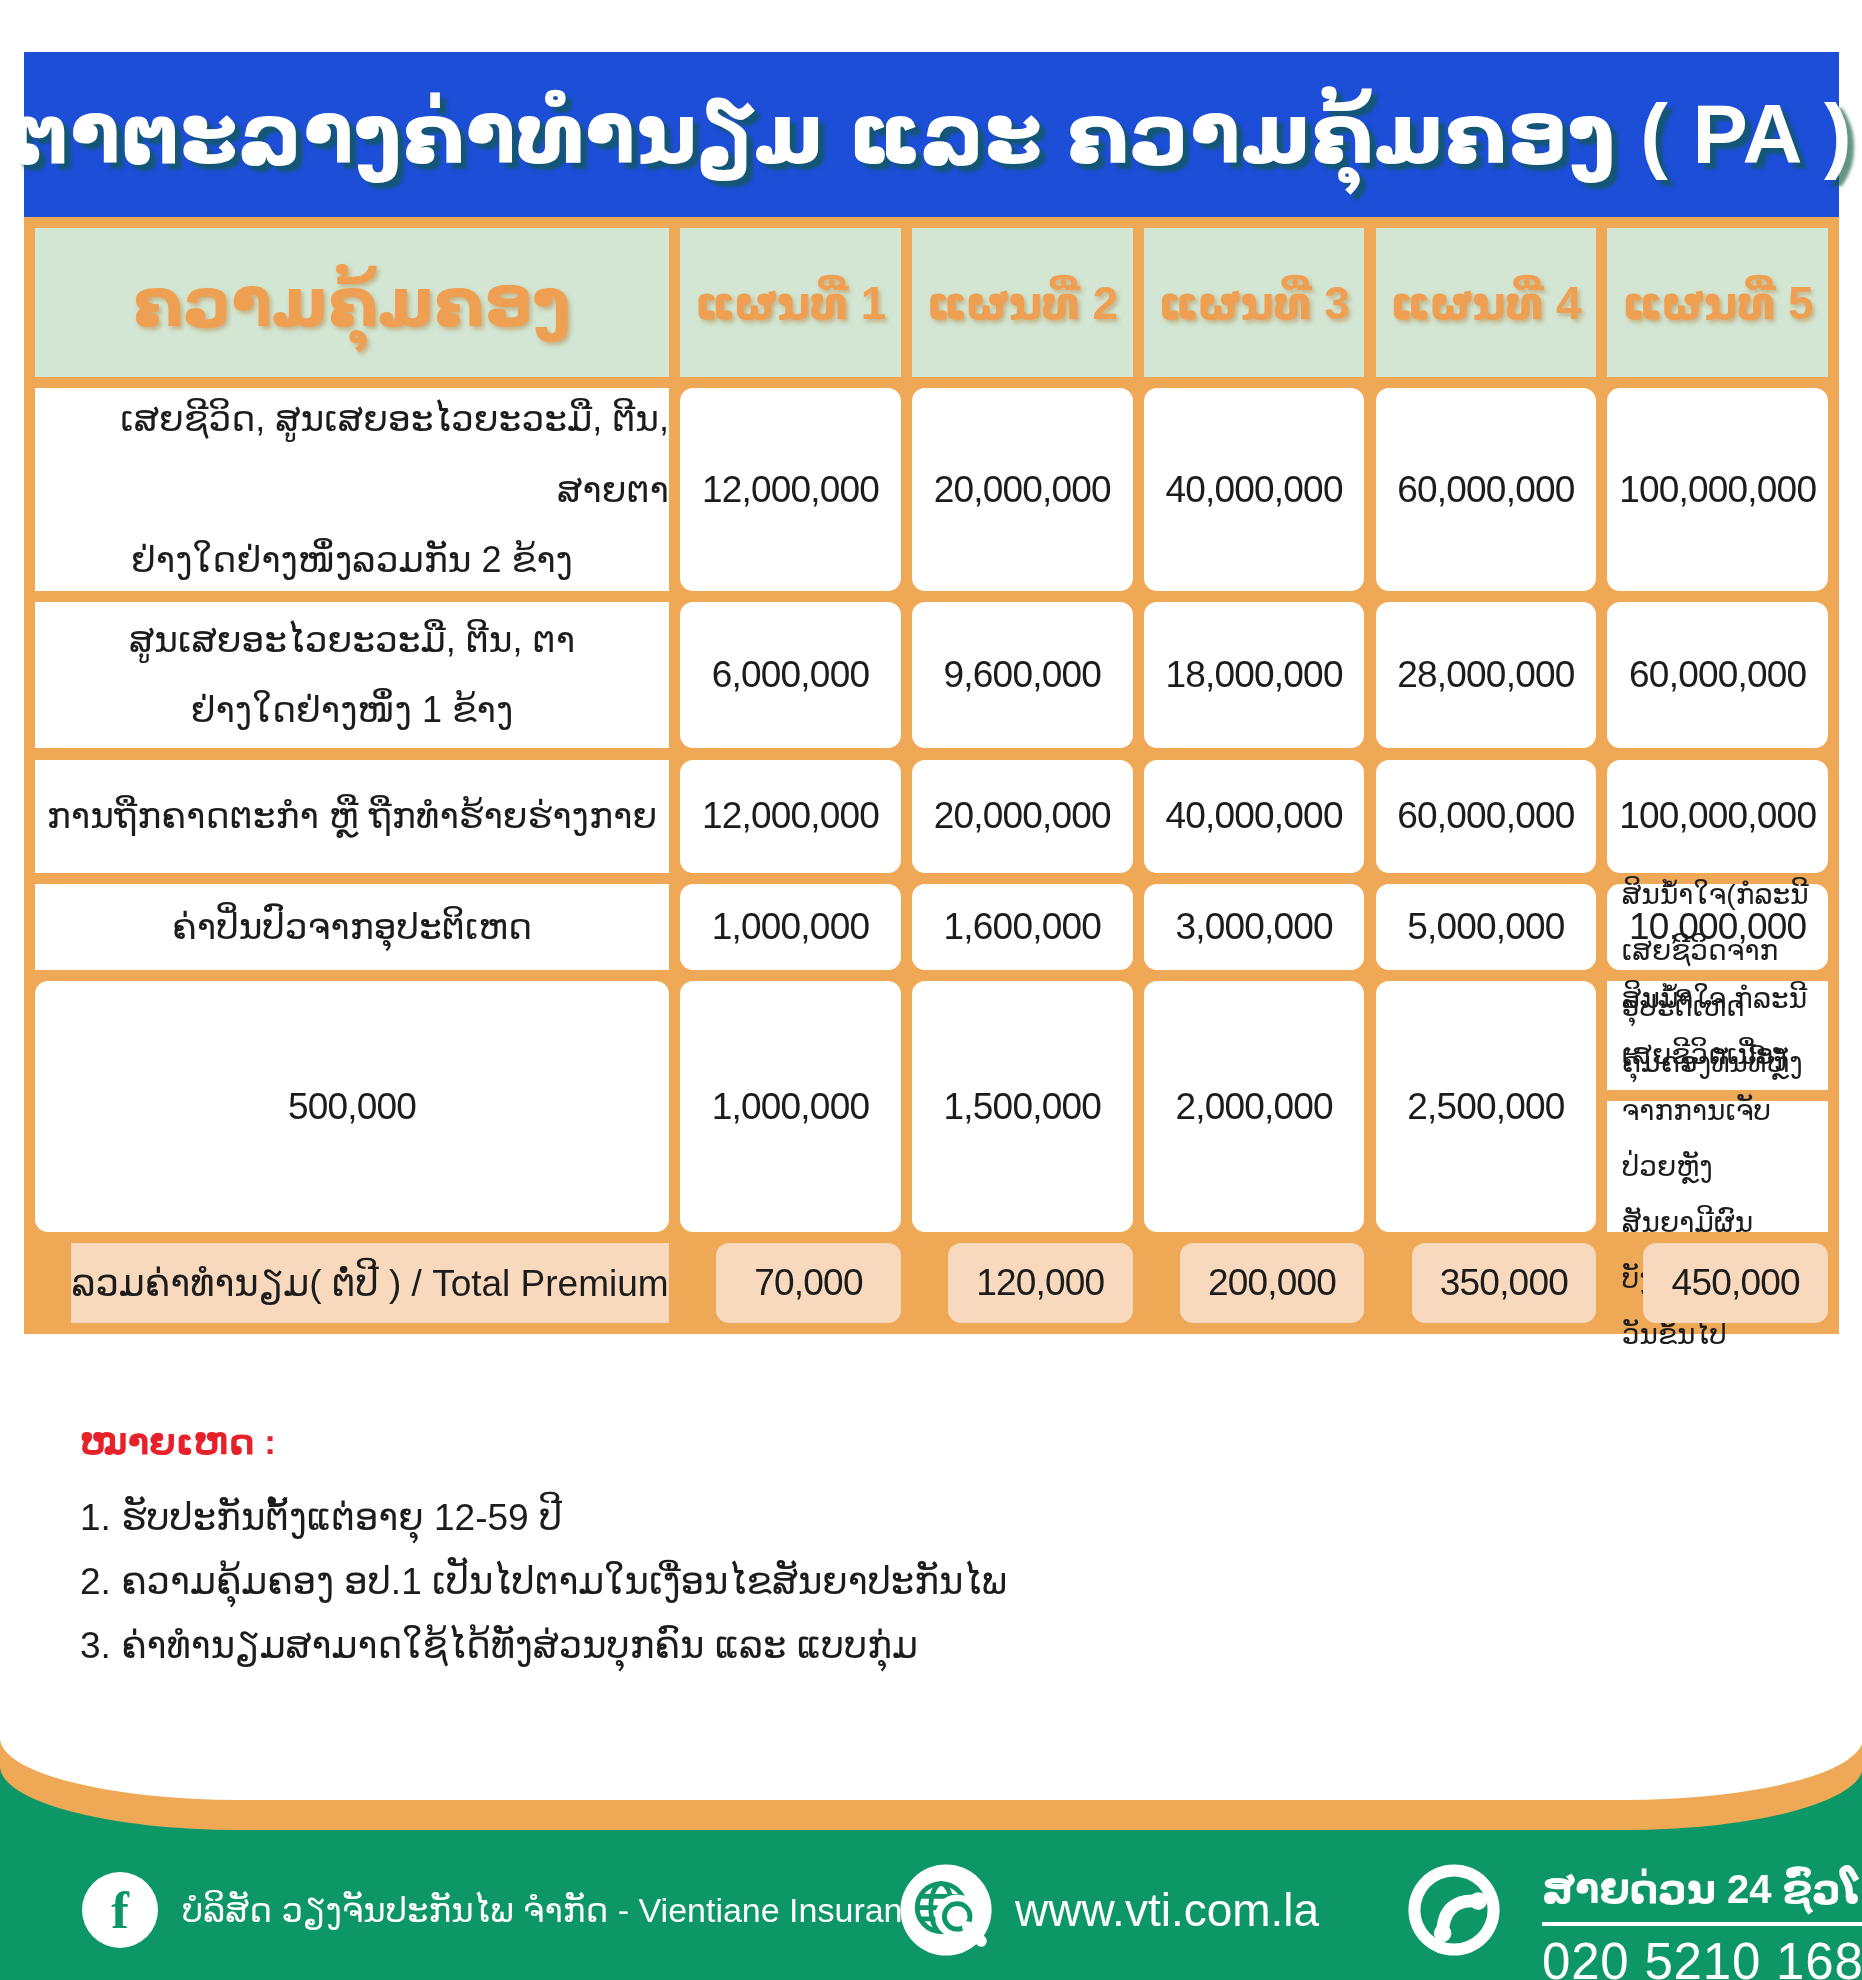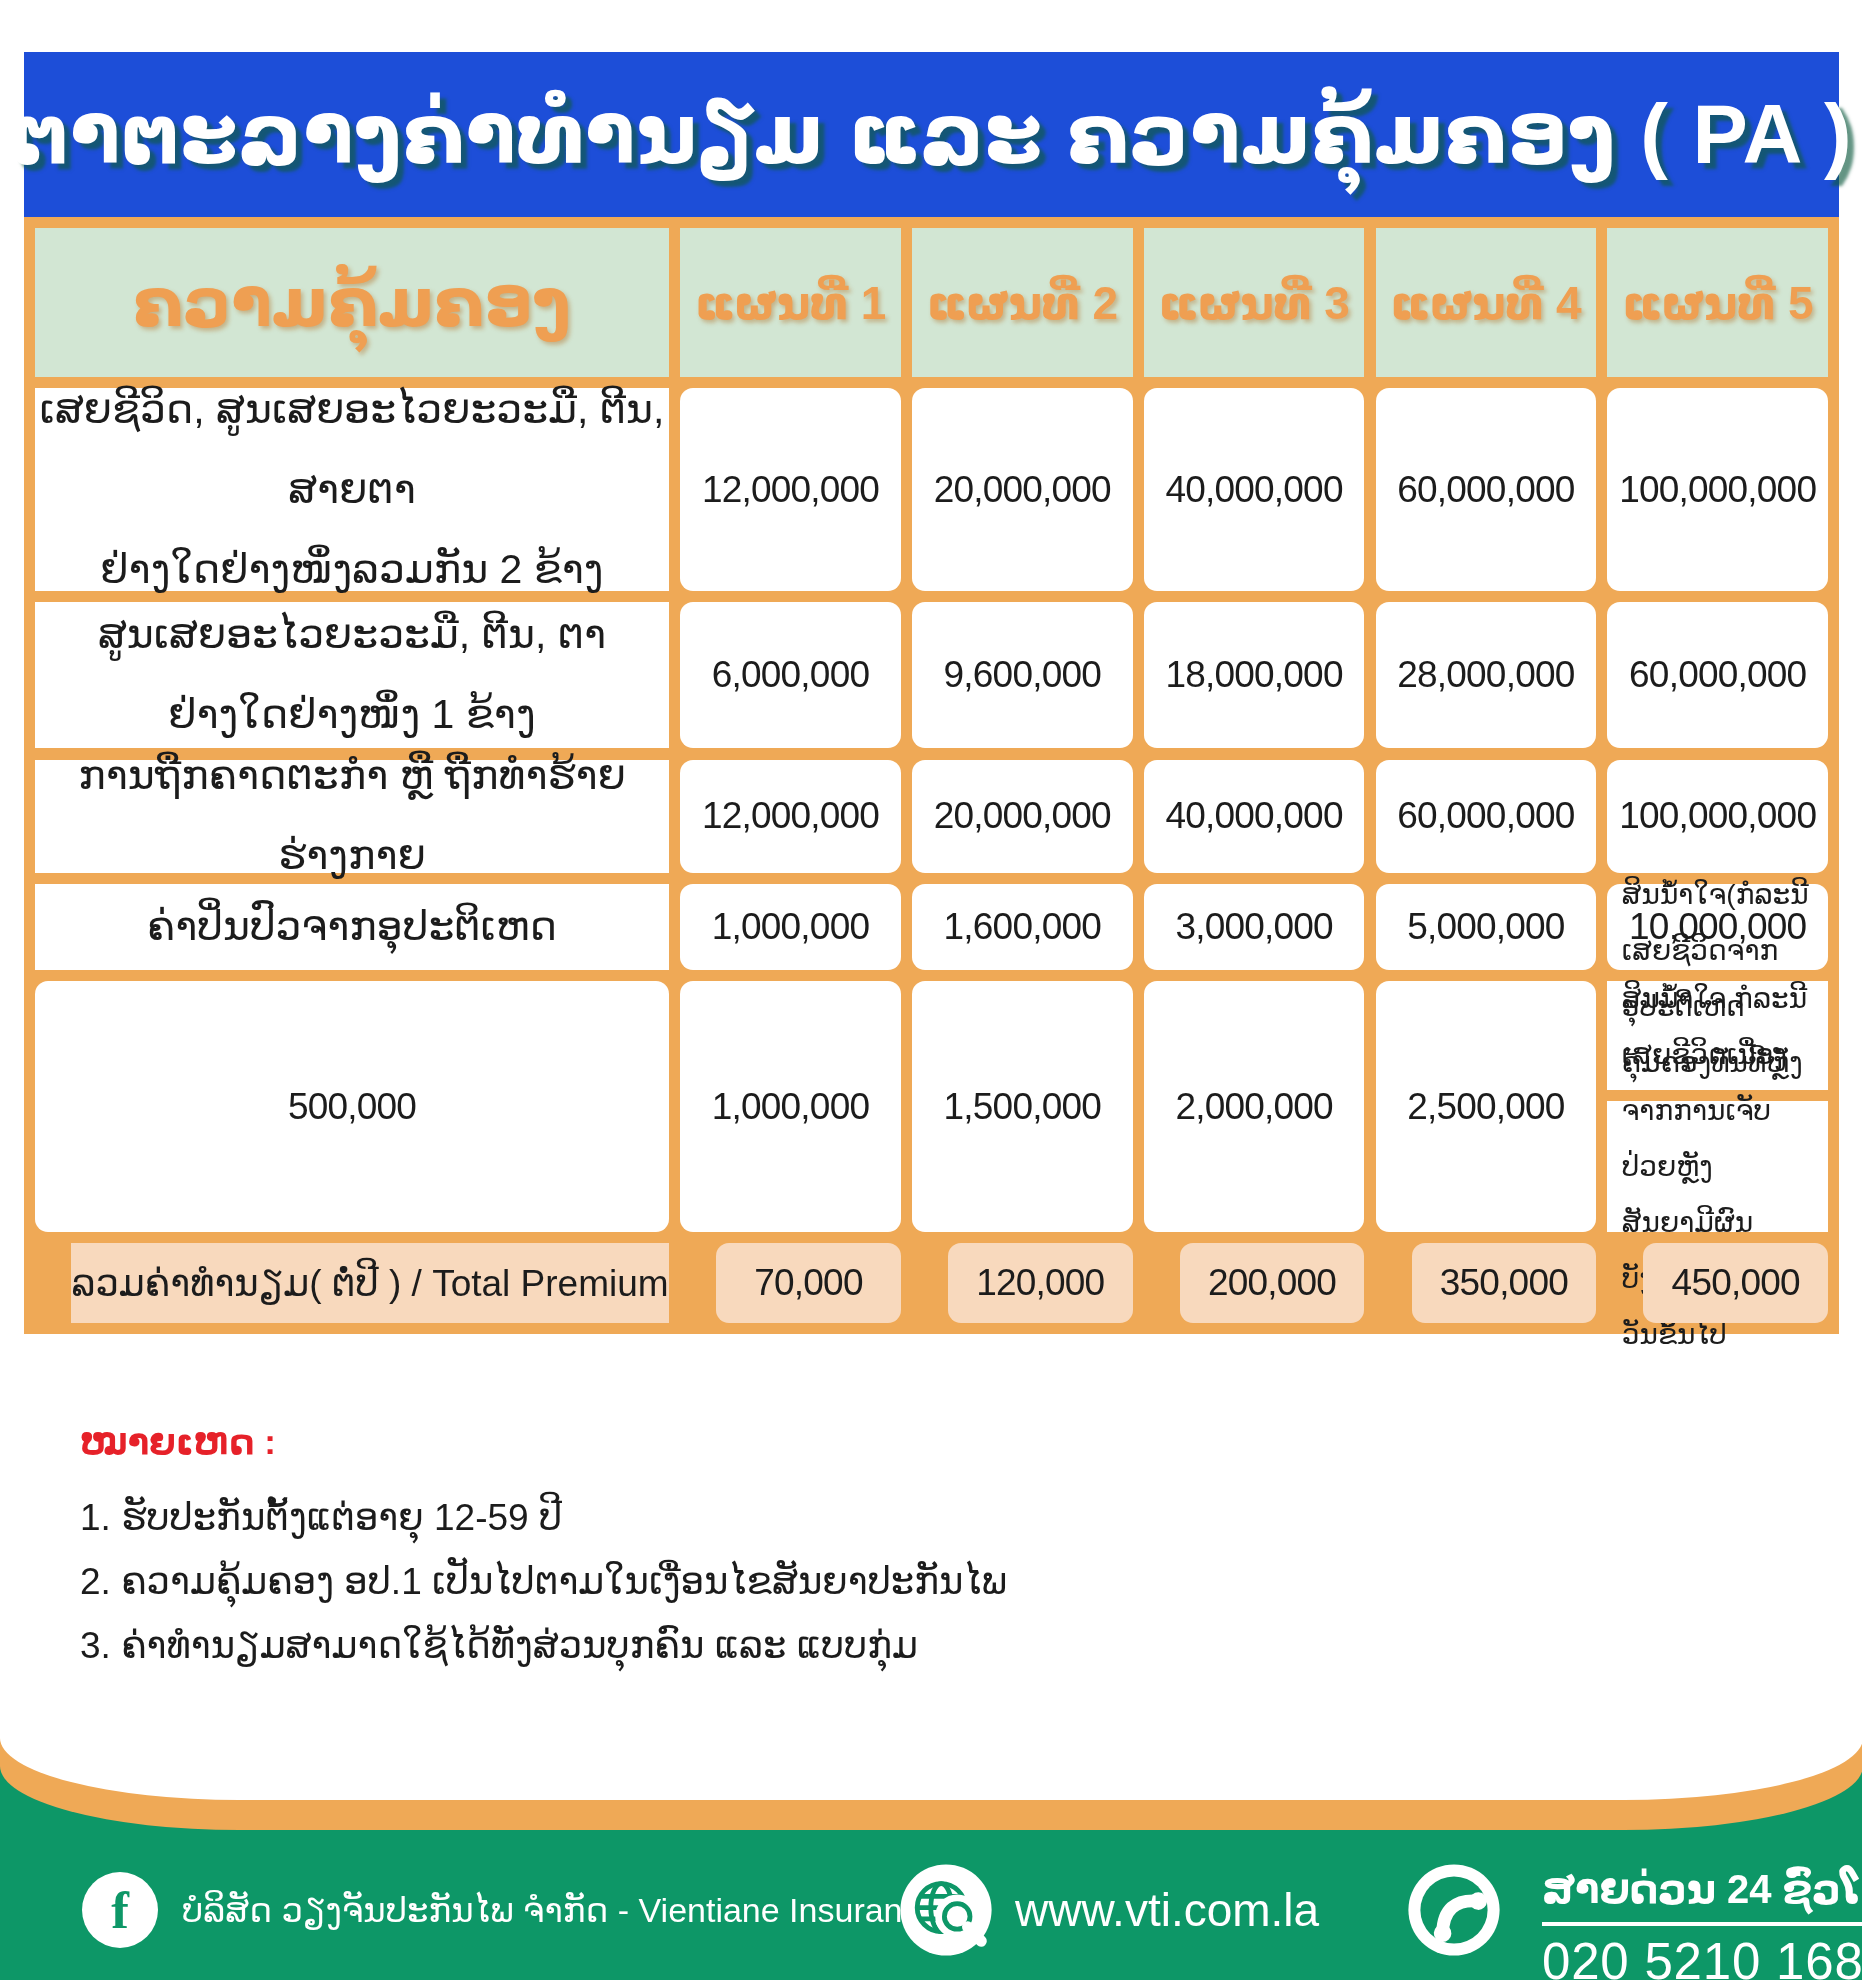--- a/index.html
+++ b/index.html
@@ -11,26 +11,26 @@
           display:flex;align-items:center;justify-content:center;z-index:5;}
   .banner .title{color:#ffffff;font-size:83px;font-weight:bold;white-space:nowrap;
                  text-shadow:6.4px 6.4px 3.2px rgba(16,90,64,.65);letter-spacing:0.8px;}
 
   
   .ctable{position:absolute;left:24px;top:217px;width:1815px;height:1117px;z-index:5;
           box-sizing:border-box;border:11.2px solid #efa956;background:#efa956;
           display:grid;gap:11.2px;
           grid-template-columns:634px repeat(5,1fr);
           grid-template-rows:149px 203px 146px 113px 86px 109px 131px auto;}
-  .cell{background:#ffffff;display:flex;flex-direction:column;align-items:center;justify-content:center;text-align:center;}
+  .cell{background:#ffffff;display:flex;flex-direction:column;align-items:center;justify-content:center;text-align:right;}
   .cell.head{background:#d2e6d3;color:#ef9f52;font-weight:bold;
              text-shadow:2.4px 3.2px 4px rgba(176,104,30,.4);}
   .coverage-head{font-size:67px;}
   .plan-head{font-size:46px;white-space:nowrap;}
-  .lbl{font-size:41px;line-height:1.95;}
+  .lbl{font-size:36px;line-height:1.95;}
   .num{font-size:37px;letter-spacing:-0.8px;border-radius:13px;}
   .sub-lbl{align-items:flex-start;text-align:left;padding:0 8px 0 14.4px;font-size:28px;line-height:2.0;}
   .merged{grid-row:6 / span 2;}
   .prem{background:#f8d9bd;margin-left:36px;}
   .prem-lbl{font-size:37px;}
 
   
   .notes{position:absolute;left:80px;top:1422px;z-index:5;}
   .notes .heading{color:#e62129;font-weight:bold;font-size:35px;margin-bottom:24px;}
   .notes .item{font-size:37px;line-height:64px;color:#1c1c1c;}

